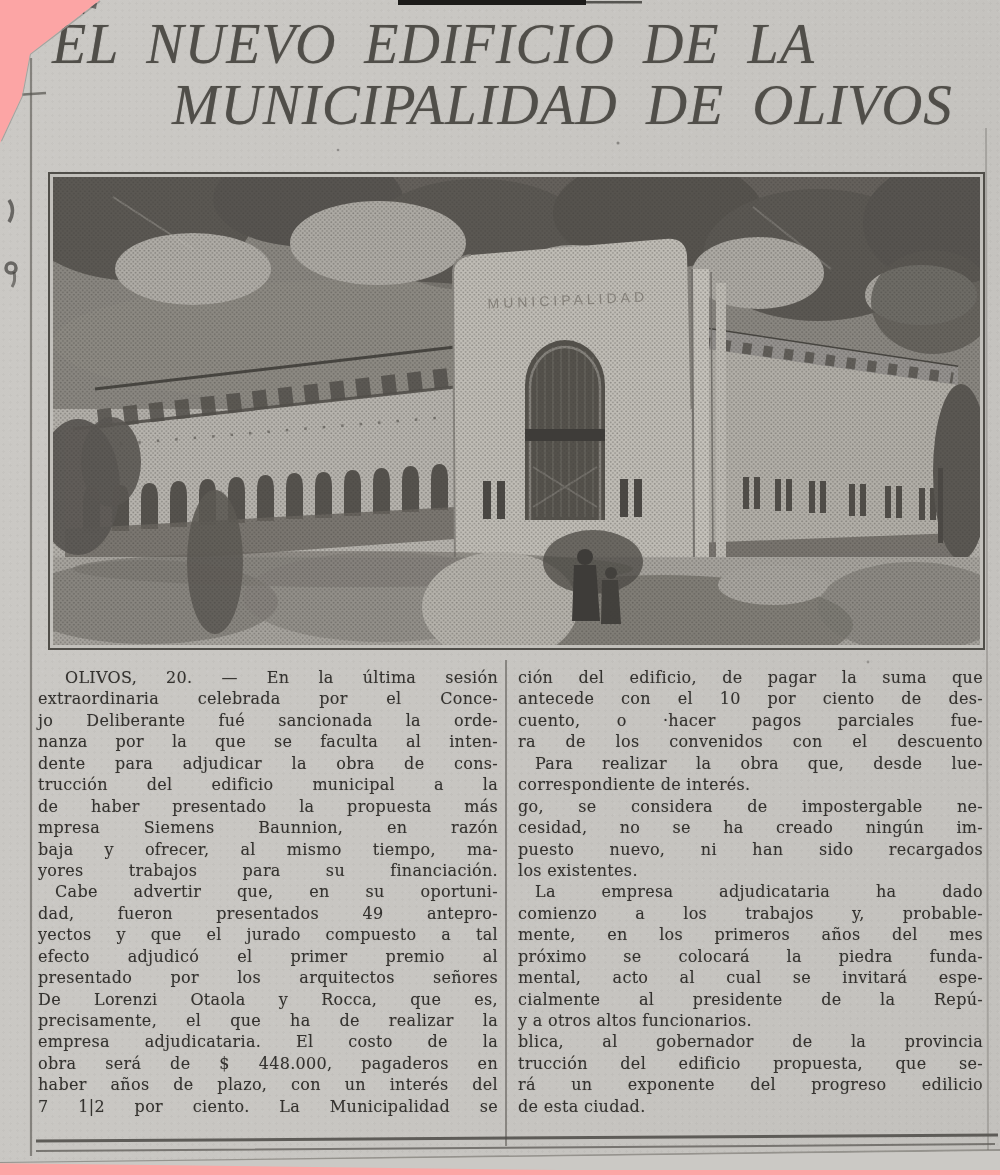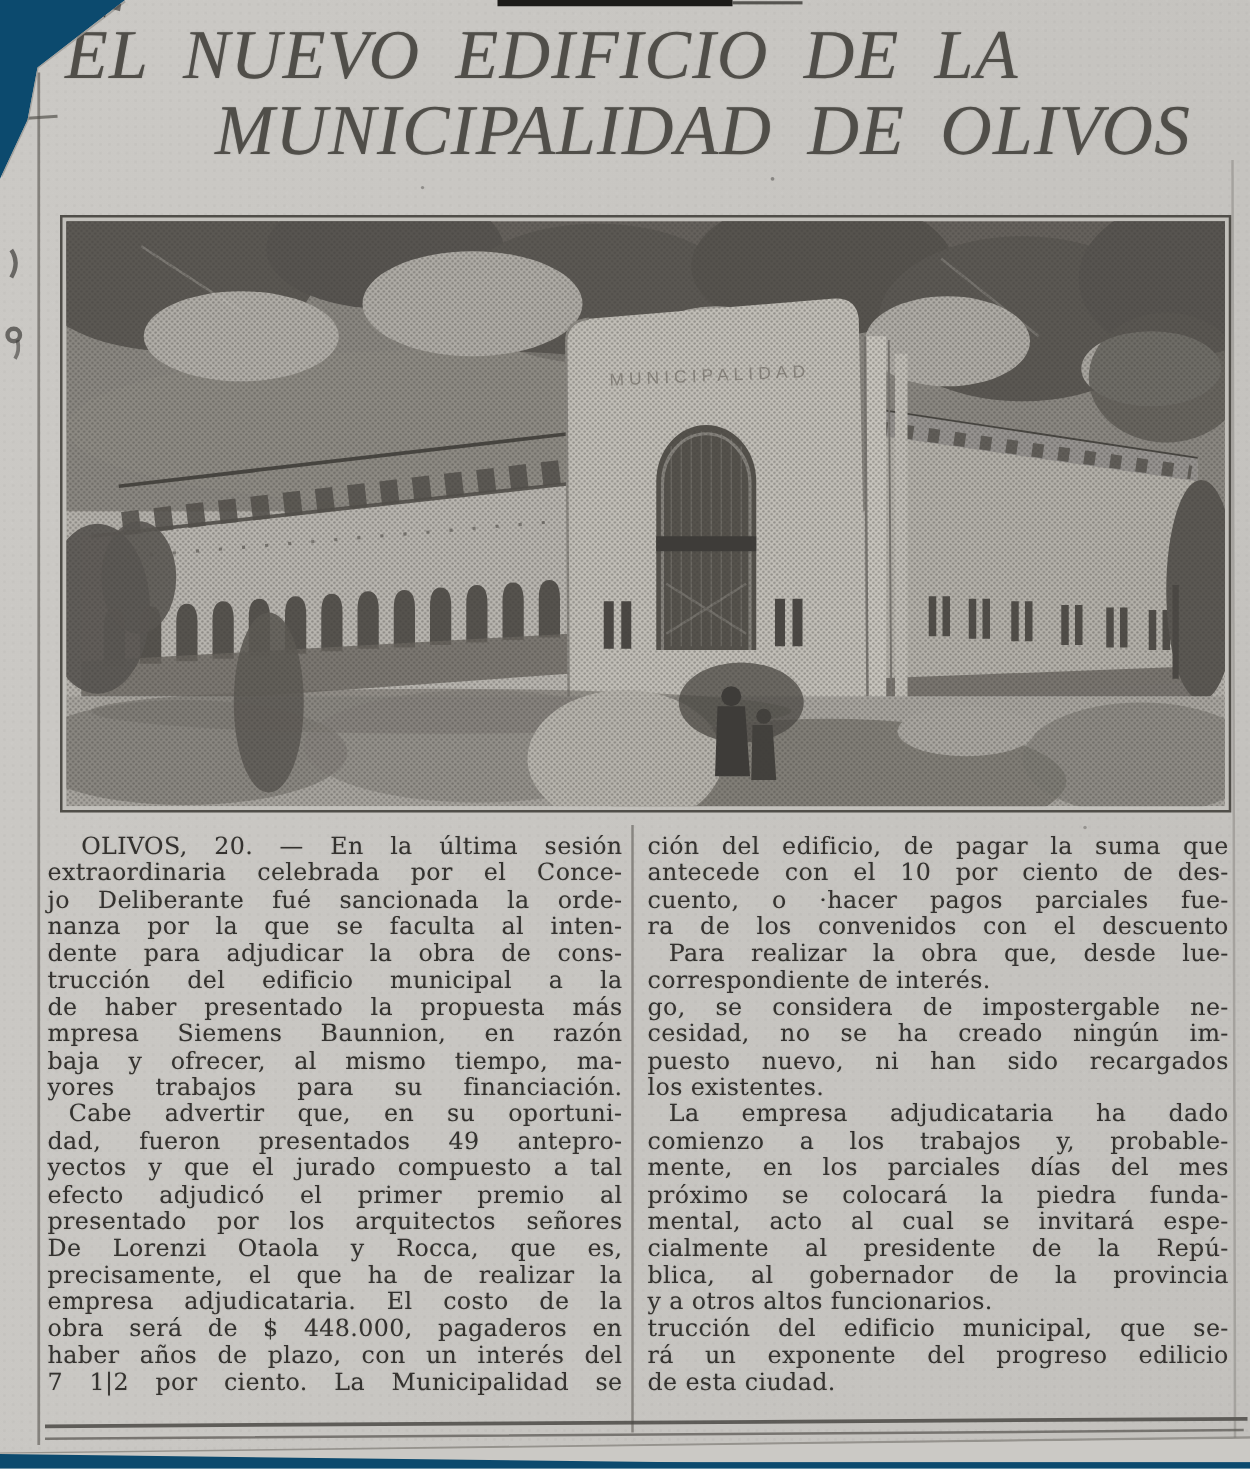--- a/index.html
+++ b/index.html
@@ -1,16 +1,16 @@
 <!DOCTYPE html>
 <html><head>
 <meta charset="utf-8">
 <style>
   html,body{margin:0;padding:0;background:#fbfbfa;}
-  .stage{position:relative;width:1000px;height:1175px;overflow:hidden;background:#0c4a6e;
+  .stage{position:relative;width:1000px;height:1175px;overflow:hidden;background:#fca5a5;
          font-family:"DejaVu Serif",serif;}
   .backing{position:absolute;left:0;top:1146px;width:1000px;height:24px;background:#cbc9c5;
            clip-path:polygon(0 0,100% 0,100% 100%,56% 100%,0 72%);}
   .paper{position:absolute;inset:0;
          background:linear-gradient(105deg,#cbc9c5 0%,#c8c6c2 45%,#c3c1bd 100%);
          clip-path:polygon(100px 0px,1000px 0px,1000px 1151px,0px 1163px,0px 143px,22px 96px,30px 54px);}
   .grain{position:absolute;inset:0;pointer-events:none;opacity:.55;
          background-image:radial-gradient(rgba(0,0,0,.045) 1px,transparent 1.4px),
                           radial-gradient(rgba(255,255,255,.07) 1px,transparent 1.4px);
          background-size:7px 7px,11px 11px;background-position:0 0,4px 6px;}
@@ -18,21 +18,21 @@
       font-weight:500;color:#504e49;letter-spacing:1px;word-spacing:13px;white-space:nowrap;
       text-shadow:0 0 1px rgba(70,68,64,.45);}
   .hl1{left:52px;top:12px;font-size:56px;}
   .hl2{left:172px;top:72px;font-size:57px;}
   .photo{position:absolute;left:48px;top:172px;width:937px;height:478px;box-sizing:border-box;
          border:2px solid #504e49;padding:3px;background:#c2c0bb;}
   .photo svg{display:block;width:100%;height:100%;}
   .col{position:absolute;top:667px;}
   .colL{left:38px;width:460px;}
   .colR{left:518px;width:465px;}
-  .ln{font-size:19px;line-height:21.45px;height:21.45px;color:#34322f;letter-spacing:.3px;
+  .ln{font-size:16px;line-height:21.45px;height:21.45px;color:#34322f;letter-spacing:.3px;
       text-align:justify;text-align-last:justify;white-space:nowrap;
       text-shadow:0 0 1px rgba(60,58,54,.3);}
   .endp{text-align-last:left;}
   .ind{padding-left:17px;}
   .ind1{padding-left:27px;}
   .artifacts{position:absolute;inset:0;width:1000px;height:1175px;pointer-events:none;}
 </style>
 </head>
 <body>
 
@@ -212,27 +212,27 @@
       <div class="ln">cuento, o ·hacer pagos parciales fue-</div>
       <div class="ln">ra de los convenidos con el descuento</div>
       <div class="ln ind">Para realizar la obra que, desde lue-</div>
       <div class="ln endp">correspondiente de interés.</div>
       <div class="ln">go, se considera de impostergable ne-</div>
       <div class="ln">cesidad, no se ha creado ningún im-</div>
       <div class="ln">puesto nuevo, ni han sido recargados</div>
       <div class="ln endp">los existentes.</div>
       <div class="ln ind">La empresa adjudicataria ha dado</div>
       <div class="ln">comienzo a los trabajos y, probable-</div>
-      <div class="ln">mente, en los parciales días del mes</div>
+      <div class="ln">mente, en los primeros años del mes</div>
       <div class="ln">próximo se colocará la piedra funda-</div>
       <div class="ln">mental, acto al cual se invitará espe-</div>
       <div class="ln">cialmente al presidente de la Repú-</div>
+      <div class="ln endp">y a otros altos funcionarios.</div>
       <div class="ln">blica, al gobernador de la provincia</div>
-      <div class="ln endp">y a otros altos funcionarios.</div>
-      <div class="ln">trucción del edificio municipal, que se-</div>
+      <div class="ln">trucción del edificio propuesta, que se-</div>
       <div class="ln">rá un exponente del progreso edilicio</div>
       <div class="ln endp">de esta ciudad.</div>
     </div>
 
     <svg class="artifacts" viewBox="0 0 1000 1175">
       <line x1="31" y1="58" x2="31" y2="1156" stroke="#6e6b66" stroke-width="2.2" opacity=".75"></line>
       <line x1="16" y1="95" x2="46" y2="93" stroke="#55534e" stroke-width="2.5" opacity=".7"></line>
       <line x1="506" y1="660" x2="506" y2="1146" stroke="#6e6b66" stroke-width="2" opacity=".7"></line>
       <path d="M36,1141 L998,1135" stroke="#4c4a46" stroke-width="3" opacity=".85"></path>
       <path d="M36,1151 L760,1146 L995,1144" stroke="#55534e" stroke-width="2" opacity=".7" fill="none"></path>

